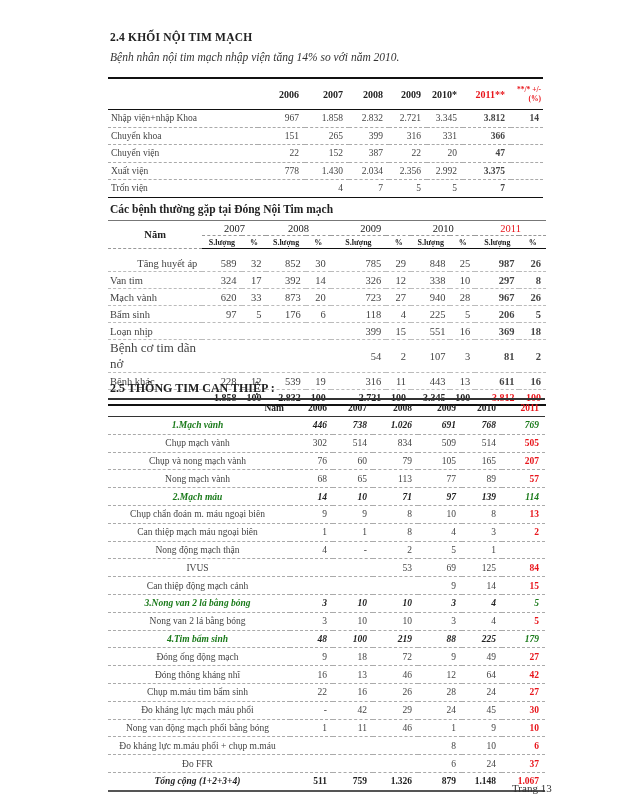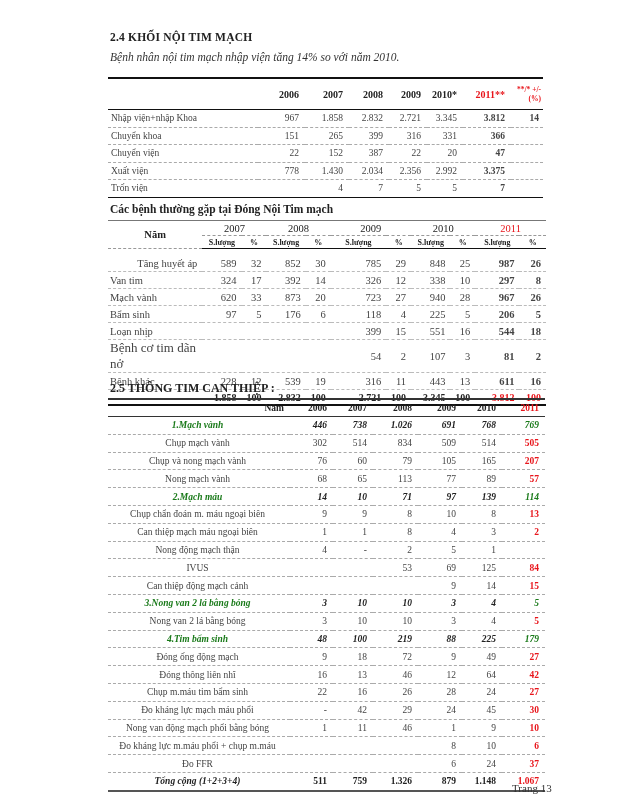--- a/index.html
+++ b/index.html
@@ -231,21 +231,21 @@
         <tr>
           <td class="lbl">Loạn nhịp</td>
           <td></td>
           <td></td>
           <td></td>
           <td></td>
           <td>399</td>
           <td>15</td>
           <td>551</td>
           <td>16</td>
-          <td class="red b">544</td>
+          <td class="red b">369</td>
           <td class="red b">18</td>
         </tr>
         <tr>
           <td class="lbl sm">Bệnh cơ tim dãn nở</td>
           <td></td>
           <td></td>
           <td></td>
           <td></td>
           <td>54</td>
           <td>2</td>
@@ -427,21 +427,21 @@
         <tr>
           <td class="lbl">Đóng ống động mạch</td>
           <td>9</td>
           <td>18</td>
           <td>72</td>
           <td>9</td>
           <td>49</td>
           <td class="last">27</td>
         </tr>
         <tr>
-          <td class="lbl">Đóng thông liên nhĩ</td>
+          <td class="lbl">Đóng thông kháng nhĩ</td>
           <td>16</td>
           <td>13</td>
           <td>46</td>
           <td>12</td>
           <td>64</td>
           <td class="last">42</td>
         </tr>
         <tr>
           <td class="lbl">Chụp m.máu tim bẩm sinh</td>
           <td>22</td>

